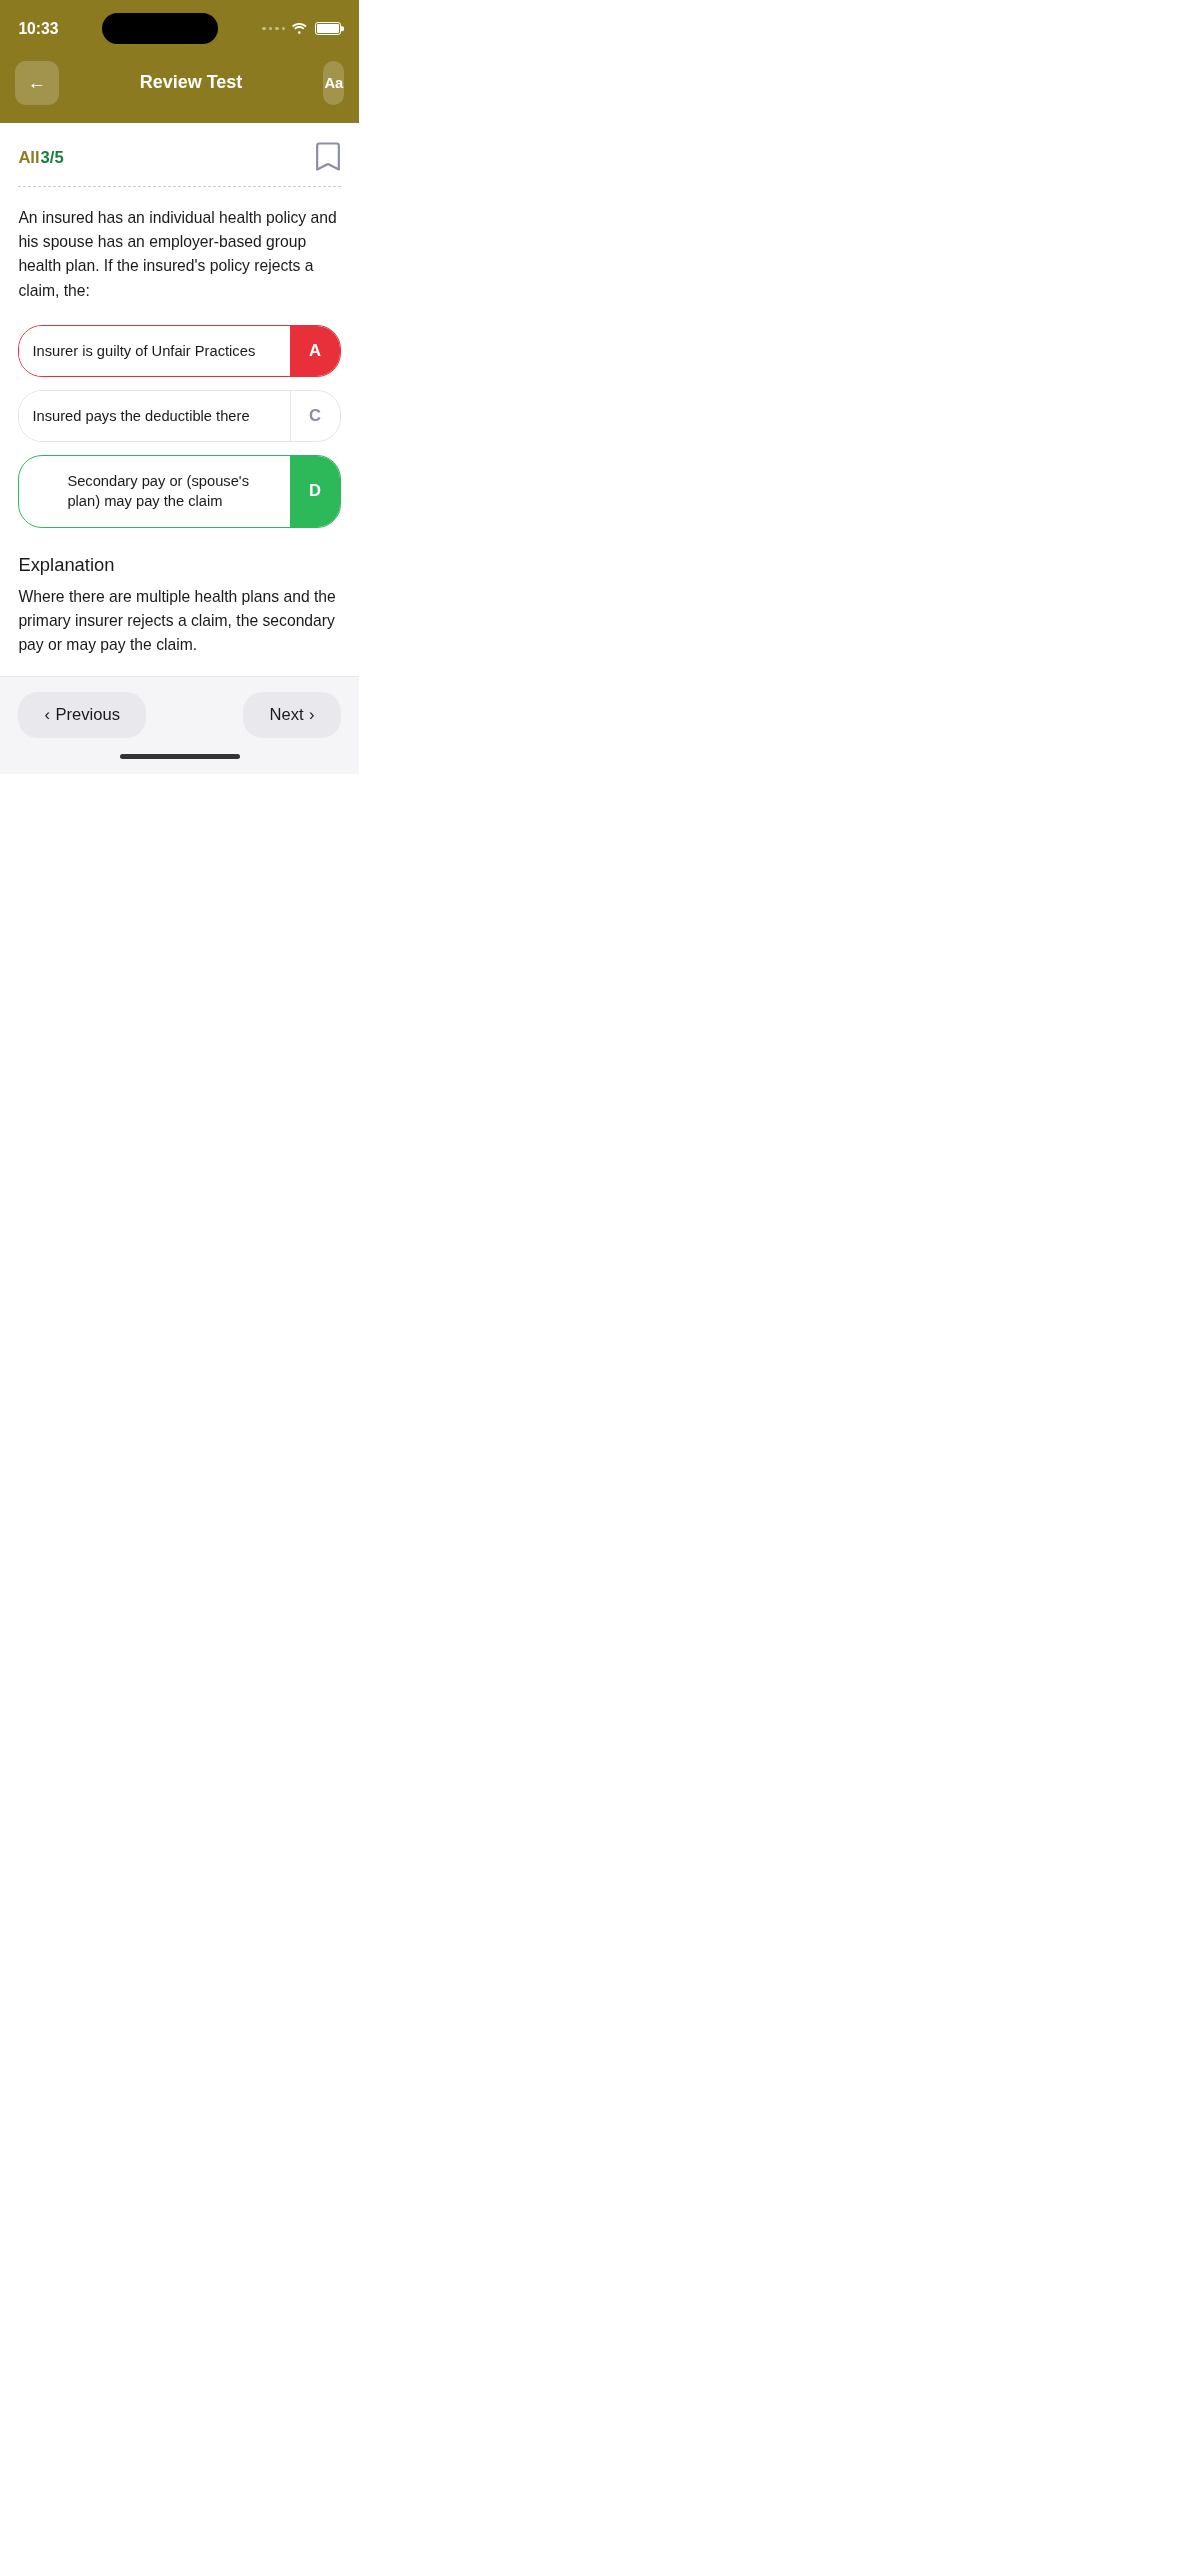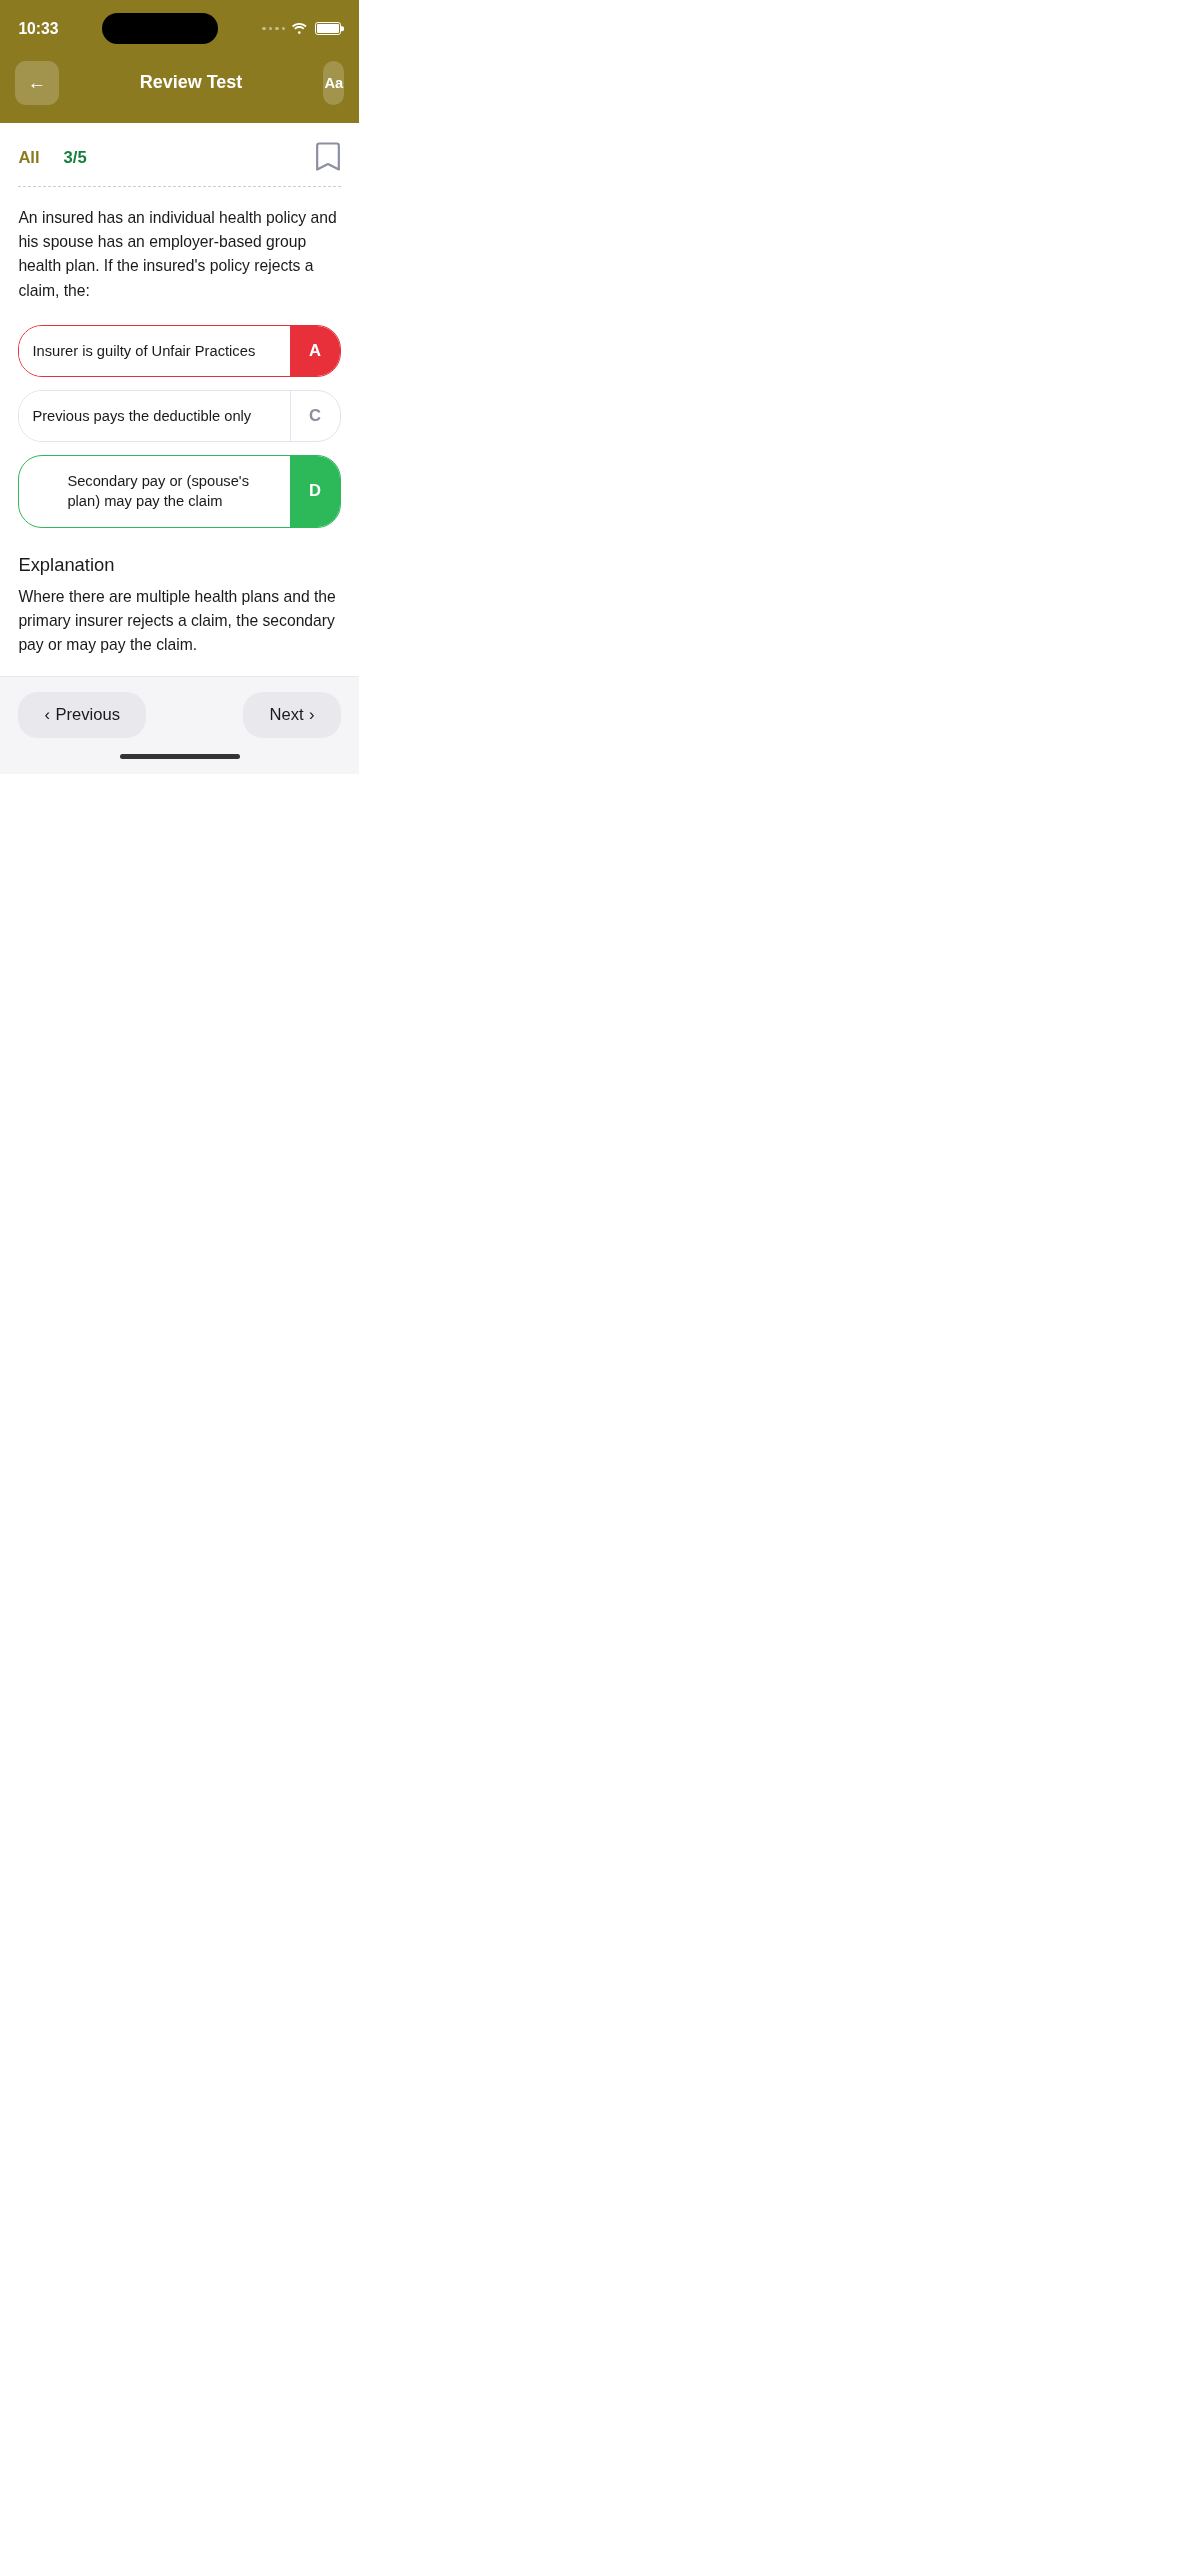--- a/index.html
+++ b/index.html
@@ -155,21 +155,21 @@
     .filter-row {
       display: flex;
       align-items: center;
       justify-content: space-between;
       margin-bottom: 11px;
     }
 
     .filter-left {
       display: flex;
       align-items: center;
-      gap: 24px;
+      gap: 1px;
     }
 
     .filter-all {
       color: #8B7A20;
       font-size: 16.6px;
       font-weight: 700;
     }
 
     .filter-count {
       color: #15803d;
@@ -377,21 +377,21 @@
 
   <div class="answer-options">
 
     <div class="answer-option selected-wrong">
       <span class="answer-text">Insurer is guilty of Unfair Practices</span>
       <span class="answer-letter">A</span>
     </div>
 
 
     <div class="answer-option">
-      <span class="answer-text">Previous pays the deductible only</span>
+      <span class="answer-text">Insured pays the deductible there</span>
       <span class="answer-letter">C</span>
     </div>
 
     <div class="answer-option selected-correct">
       <span class="answer-text">Secondary pay or (spouse's plan) may pay the claim</span>
       <span class="answer-letter">D</span>
     </div>
 
   </div>
 

